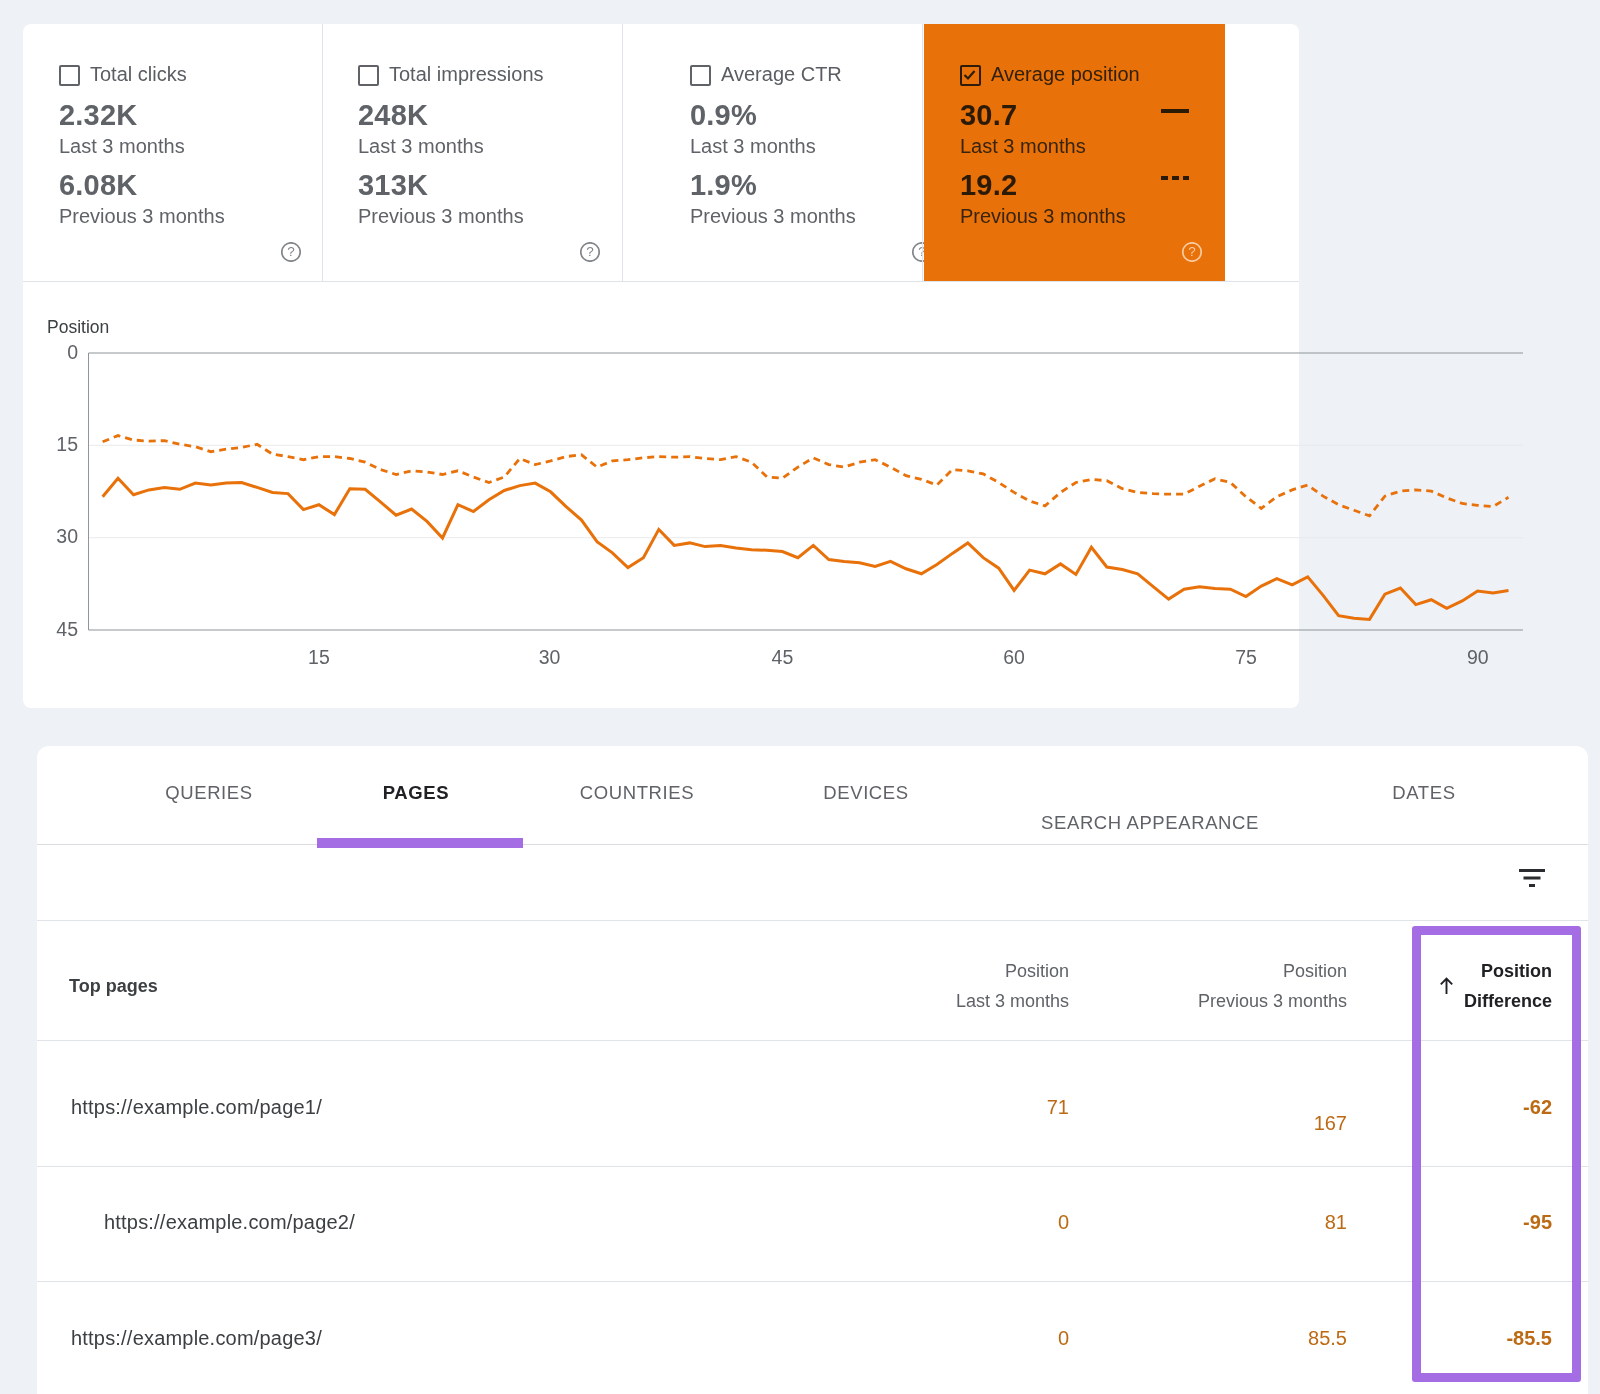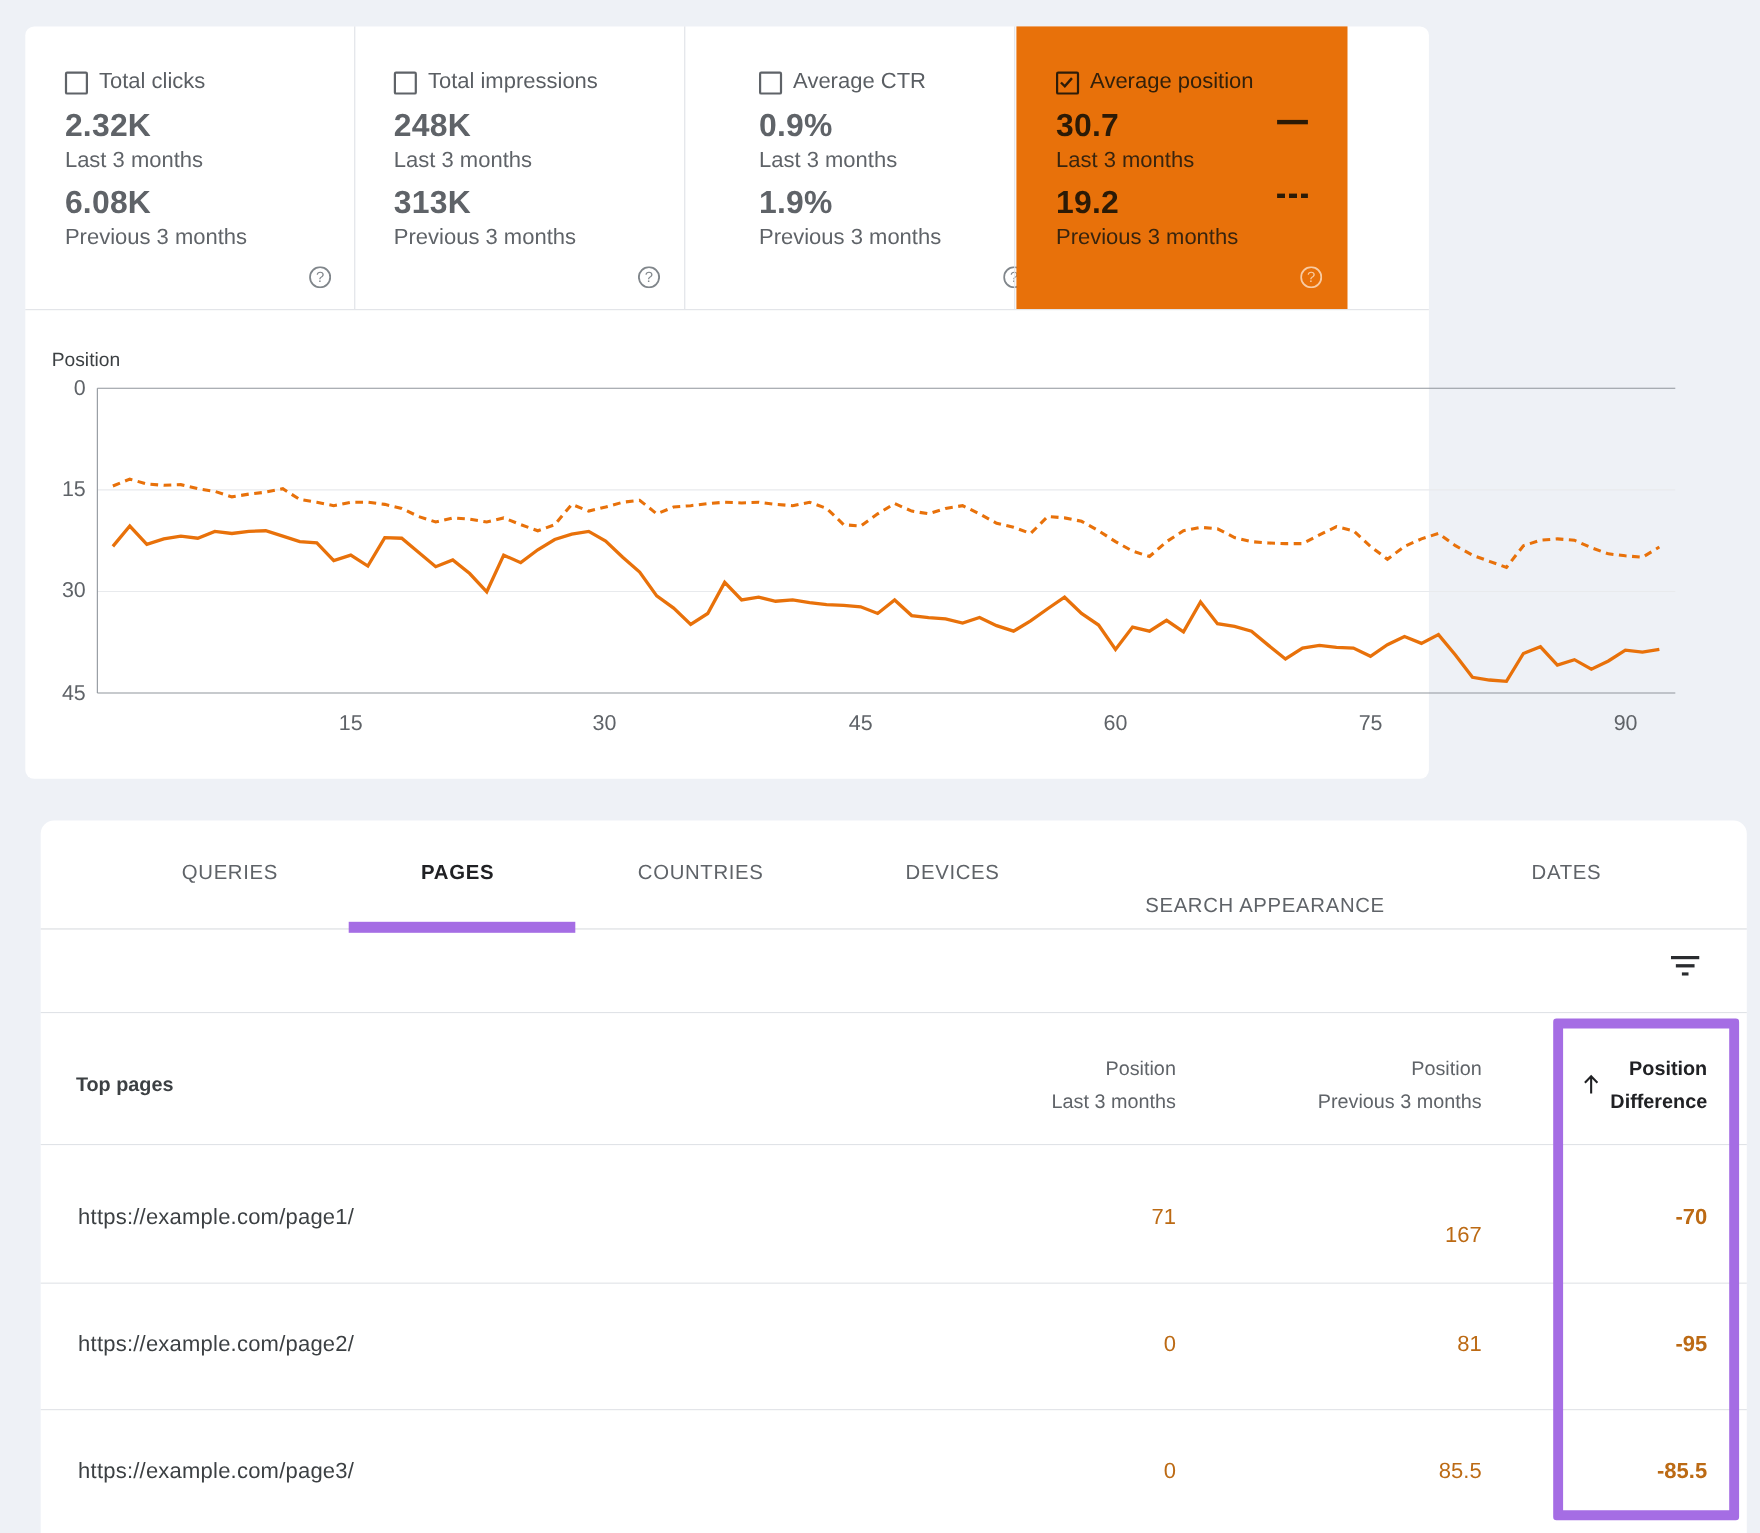--- a/index.html
+++ b/index.html
@@ -122,23 +122,23 @@
   <div class="hcell" style="top:210px;right:241px;">Position<br>Previous 3 months</div>
   <svg style="position:absolute;left:1401px;top:230px;" width="17" height="19" viewBox="0 0 17 19">
       <path d="M8.5 18 L8.5 2.5 M2.8 8.3 L8.5 2.5 L14.2 8.3" fill="none" stroke="#202124" stroke-width="1.9"></path>
     </svg>
   <div class="hcell" style="top:210px;right:36px;font-weight:bold;color:#202124;">Position<br>Difference</div>
   <div class="hdiv" style="top:294px;"></div>
 
   <div class="url" style="top:351px;">https://example.com/page1/</div>
   <div class="val" style="top:351px;right:519px;">71</div>
   <div class="val" style="top:351px;right:241px;margin-top:16px;">167</div>
-  <div class="val" style="top:351px;right:36px;font-weight:bold;">-70</div>
+  <div class="val" style="top:351px;right:36px;font-weight:bold;">-62</div>
   <div class="hdiv" style="top:420px;"></div>
-  <div class="url" style="top:466px;">https://example.com/page2/</div>
+  <div class="url" style="top:466px;margin-left:33px;">https://example.com/page2/</div>
   <div class="val" style="top:466px;right:519px;">0</div>
   <div class="val" style="top:466px;right:241px;">81</div>
   <div class="val" style="top:466px;right:36px;font-weight:bold;">-95</div>
   <div class="hdiv" style="top:535px;"></div>
   <div class="url" style="top:582px;">https://example.com/page3/</div>
   <div class="val" style="top:582px;right:519px;">0</div>
   <div class="val" style="top:582px;right:241px;">85.5</div>
   <div class="val" style="top:582px;right:36px;font-weight:bold;">-85.5</div>
   <div style="position:absolute;left:1375px;top:180px;width:151px;height:438px;border:9px solid #a56de4;border-radius:3px;"></div>
 </div>

